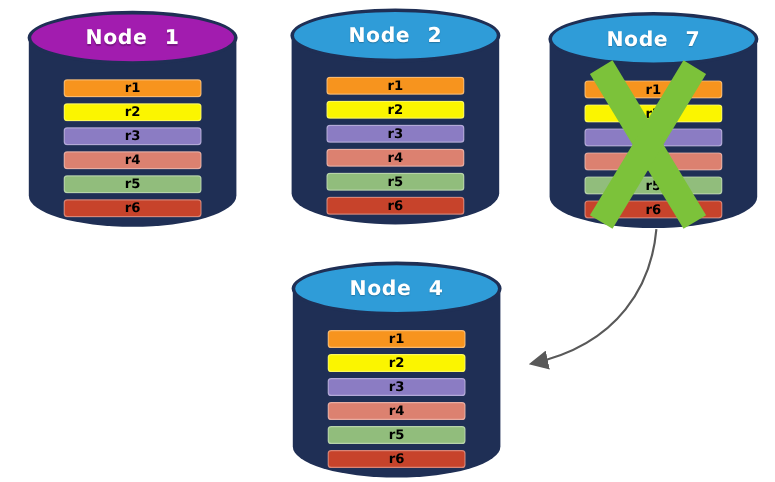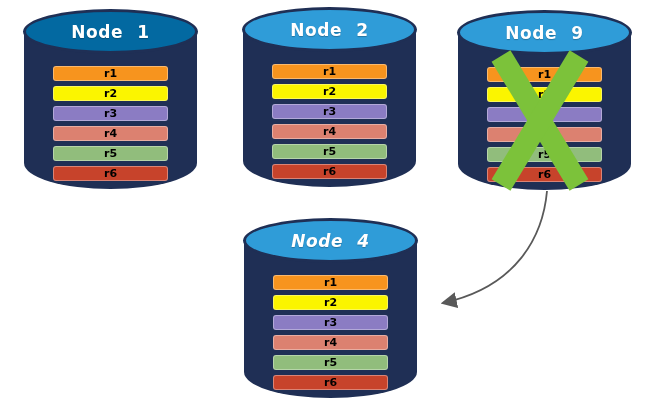--- a/index.html
+++ b/index.html
@@ -81,21 +81,21 @@
     pointer-events: none;
   }
 </style>
 </head>
 <body>
 
 <div id="stage">
 
   <div class="cyl" style="left:23px; top:9px;">
     <div class="cyl-body" style="background-color: rgb(31, 47, 85);"></div>
-    <div class="cyl-top" style="background-color: #0369a1; border-color: rgb(31, 47, 85);">
+    <div class="cyl-top" style="background-color: #a21caf; border-color: rgb(31, 47, 85);">
       <span class="cyl-title">Node 1</span>
     </div>
     <div class="rows">
       <div class="row" style="background-color: rgb(247, 148, 30);">r1</div>
       <div class="row" style="background-color: rgb(251, 245, 0);">r2</div>
       <div class="row" style="background-color: rgb(139, 124, 195);">r3</div>
       <div class="row" style="background-color: rgb(220, 129, 112);">r4</div>
       <div class="row" style="background-color: rgb(145, 189, 124);">r5</div>
       <div class="row" style="background-color: rgb(199, 67, 43);">r6</div>
     </div>
@@ -112,35 +112,35 @@
       <div class="row" style="background-color: rgb(139, 124, 195);">r3</div>
       <div class="row" style="background-color: rgb(220, 129, 112);">r4</div>
       <div class="row" style="background-color: rgb(145, 189, 124);">r5</div>
       <div class="row" style="background-color: rgb(199, 67, 43);">r6</div>
     </div>
   </div>
 
   <div class="cyl" style="left:457px; top:10px;">
     <div class="cyl-body" style="background-color: rgb(31, 47, 85);"></div>
     <div class="cyl-top" style="background-color: rgb(47, 156, 216); border-color: rgb(31, 47, 85);">
-      <span class="cyl-title">Node 9</span>
+      <span class="cyl-title">Node 7</span>
     </div>
     <div class="rows">
       <div class="row" style="background-color: rgb(247, 148, 30);">r1</div>
       <div class="row" style="background-color: rgb(251, 245, 0);">r2</div>
       <div class="row" style="background-color: rgb(139, 124, 195);">r3</div>
       <div class="row" style="background-color: rgb(220, 129, 112);">r4</div>
       <div class="row" style="background-color: rgb(145, 189, 124);">r5</div>
       <div class="row" style="background-color: rgb(199, 67, 43);">r6</div>
     </div>
   </div>
 
   <div class="cyl" style="left:243px; top:218px;">
     <div class="cyl-body" style="background-color: rgb(31, 47, 85);"></div>
-    <div class="cyl-top" style="background-color: rgb(47, 156, 216); border-color: rgb(31, 47, 85); font-style: italic;">
+    <div class="cyl-top" style="background-color: rgb(47, 156, 216); border-color: rgb(31, 47, 85);">
       <span class="cyl-title">Node 4</span>
     </div>
     <div class="rows">
       <div class="row" style="background-color: rgb(247, 148, 30);">r1</div>
       <div class="row" style="background-color: rgb(251, 245, 0);">r2</div>
       <div class="row" style="background-color: rgb(139, 124, 195);">r3</div>
       <div class="row" style="background-color: rgb(220, 129, 112);">r4</div>
       <div class="row" style="background-color: rgb(145, 189, 124);">r5</div>
       <div class="row" style="background-color: rgb(199, 67, 43);">r6</div>
     </div>

